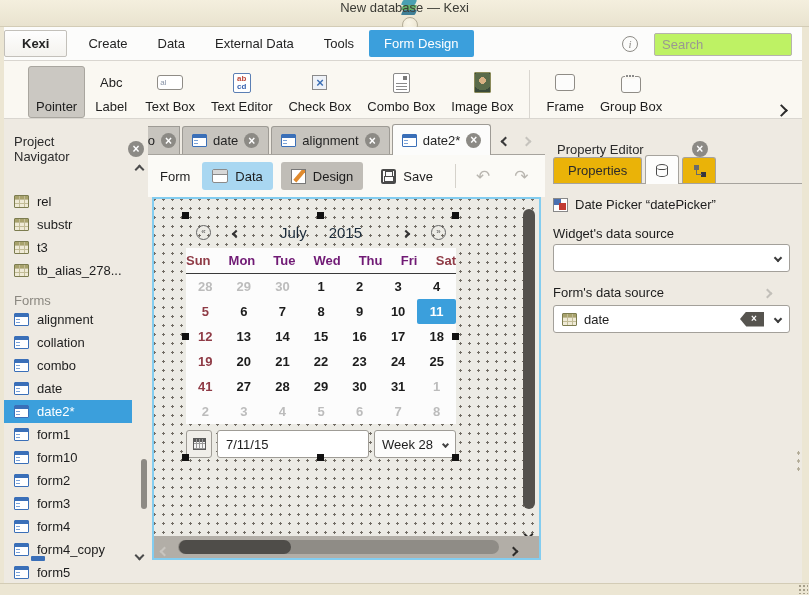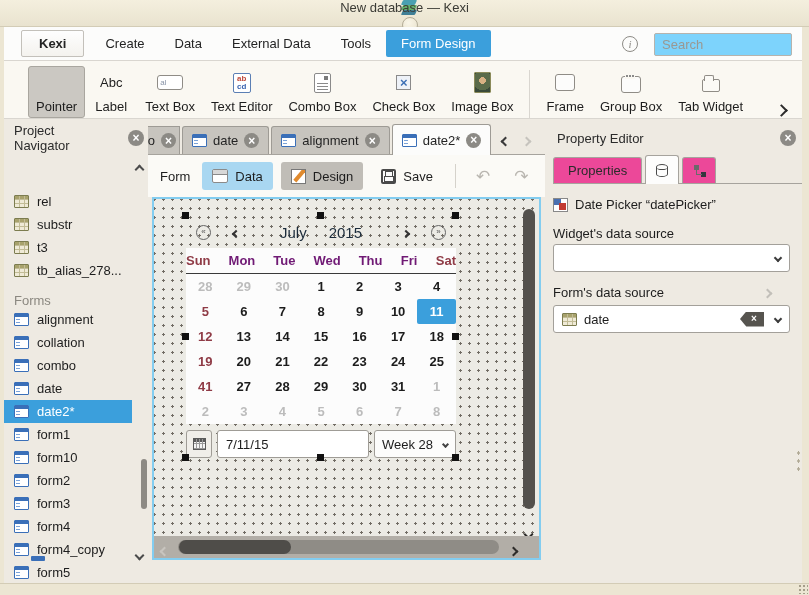--- a/index.html
+++ b/index.html
@@ -32,31 +32,31 @@
   .win-title{position:absolute;left:0;right:0;text-align:center;color:#3b3b35;pointer-events:none;}
   .win-controls{margin-left:auto;display:flex;gap:5px;padding-right:7px;}
   .winbtn{width:19px;height:19px;border-radius:50%;border:2px solid #477776;color:#2d5b5a;
     background:linear-gradient(#f7f2df,#e5dec5);display:flex;align-items:center;justify-content:center;}
   .winbtn .chev{width:5px;height:5px;}
   .winbtn.closeb{font-size:12px;font-weight:700;}
   .winbtn.closeb::before{content:"×";line-height:1;}
 
   
   .menubar{position:absolute;left:4px;right:7px;top:27px;height:34px;background:#fcfcfb;
-    border-bottom:1px solid #d9d6d0;display:flex;align-items:center;padding-left:17px;}
+    border-bottom:1px solid #d9d6d0;display:flex;align-items:center;padding-left:0;}
   .rtab{padding:6px 15px;color:#242424;white-space:nowrap;}
   .rtab.boxed{border:1px solid #c3c0ba;background:linear-gradient(#fefefe,#f4f2ee);
     border-radius:2px;font-weight:700;padding:5px 17px;margin-right:6px;}
   .rtab.active{background:#3b9fdc;color:#fff;border-radius:2px;}
   .info-icon{margin-left:auto;width:16px;height:16px;border:1px solid #8d8b86;border-radius:50%;
     color:#8d8b86;display:flex;align-items:center;justify-content:center;font-size:11px;
     font-family:"Liberation Serif",serif;font-style:italic;flex:0 0 auto;}
   .info-icon::before{content:"i";}
   .search{width:138px;height:23px;margin:0 10px 0 16px;border:1px solid #b6b3ad;border-radius:2px;
-    background:#7dd3fc;padding:0 7px;font-size:13px;font-family:inherit;color:#333;}
+    background:#bef264;padding:0 7px;font-size:13px;font-family:inherit;color:#333;}
   .search::placeholder{color:#9a9892;}
 
   
   .toolbar{position:absolute;left:4px;right:7px;top:61px;height:58px;background:#faf8f2;
     border-bottom:1px solid #d9d6d0;display:flex;align-items:flex-end;padding-left:24px;}
   .tool{display:flex;flex-direction:column;align-items:center;justify-content:center;
     min-width:52px;height:52px;gap:4px;padding:0 7px;border-radius:3px;border:1px solid transparent;}
   .tool.selected{background:#cbc8c2;border-color:#a9a69f;}
   .tool .tlabel{font-size:13px;color:#1d1d1d;white-space:nowrap;}
   .tsep{width:1px;height:48px;background:#d9d6d0;margin:0 8px;flex:0 0 auto;}
@@ -89,21 +89,21 @@
   .groupbox-icon::after{content:"";position:absolute;top:-2px;left:4px;width:8px;border-top:2px dotted #8a8a8a;}
   .tabwidget-icon{width:18px;height:13px;border:1px solid #8f8c86;border-radius:2px;background:#fbfaf6;position:relative;margin-top:6px;}
   .tabwidget-icon::before{content:"";position:absolute;top:-5px;left:1px;width:8px;height:5px;
     border:1px solid #8f8c86;border-bottom:none;border-radius:2px 2px 0 0;background:#fbfaf6;}
 
   
   .workarea{position:absolute;left:4px;right:7px;top:119px;bottom:12px;background:#eeeae2;}
 
   
   .sidebar{position:absolute;left:0;top:0;width:144px;bottom:0;overflow:hidden;}
-  .side-header{position:absolute;top:5px;left:10px;right:4px;height:28px;display:flex;align-items:center;justify-content:space-between;color:#2b2b2b;gap:48px;}
+  .side-header{position:absolute;top:16px;left:10px;right:4px;height:28px;display:flex;align-items:center;color:#2b2b2b;gap:48px;}
   .slist{position:absolute;left:0;right:16px;top:36px;margin-top:35px;}
   .sitem{height:23px;display:flex;align-items:center;gap:8px;padding-left:10px;white-space:nowrap;overflow:hidden;}
   .sitem.selected{background:#3b9fdc;color:#fff;}
   .ssection{height:26px;display:flex;align-items:flex-end;padding-left:10px;color:#8b8880;}
   .table-icon{width:15px;height:13px;border:1px solid #7c7c4f;border-radius:1px;flex:0 0 auto;
     background:
       repeating-linear-gradient(90deg,transparent 0 4px,#c2bc96 4px 5px),
       repeating-linear-gradient(transparent 0 3px,#c2bc96 3px 4px),
       linear-gradient(#a8a26c 0 3px,#efead6 3px);}
   .form-icon{width:15px;height:13px;border:1px solid #3a6fb8;border-radius:1px;background:#fff;position:relative;flex:0 0 auto;}
@@ -183,21 +183,21 @@
   .h-strip{position:absolute;left:0;right:0;bottom:0;height:22px;background:#b2aea7;}
   .h-left{position:absolute;left:7px;top:7px;color:#c8c5bf;}
   .h-track{position:absolute;left:24px;right:40px;top:4px;height:14px;background:#8f8c86;border-radius:7px;}
   .h-thumb{position:absolute;left:25px;top:4px;width:112px;height:14px;background:#4f4d49;border-radius:7px;}
   .h-right{position:absolute;right:22px;top:7px;color:#2e2d2b;}
 
   
   .proppanel{position:absolute;left:541px;right:0;top:0;bottom:0;}
   .proppanel .side-header{left:12px;right:6px;}
   .prop-tabs{position:absolute;left:8px;right:0;top:36px;height:29px;display:flex;align-items:flex-end;border-bottom:1px solid #a6a39d;}
-  .ptab{height:26px;padding:0 14px;background:#ec4899;border:1px solid #a6a39d;border-bottom:none;
+  .ptab{height:26px;padding:0 14px;background:#eab308;border:1px solid #a6a39d;border-bottom:none;
     border-radius:3px 3px 0 0;display:flex;align-items:center;justify-content:center;margin-right:3px;color:#2b2b2b;}
   .ptab.iconed{width:34px;padding:0;}
   .ptab.selected{background:#fdfdfc;height:29px;margin-bottom:-1px;position:relative;z-index:2;}
   .db-icon{width:12px;height:13px;border:1px solid #4a4a4a;border-radius:6px/3px;position:relative;}
   .db-icon::before{content:"";position:absolute;left:0;right:0;top:1px;height:3px;border-bottom:1px solid #4a4a4a;border-radius:50%;}
   .tree-icon{width:14px;height:14px;position:relative;}
   .tree-icon::before{content:"";position:absolute;top:1px;left:2px;width:5px;height:5px;background:#6a6a6a;
     box-shadow:7px 7px 0 #35353d;}
   .tree-icon::after{content:"";position:absolute;left:4px;top:6px;width:5px;height:4px;
     border-left:1px solid #6a6a6a;border-bottom:1px solid #6a6a6a;}
@@ -284,29 +284,29 @@
           <div class="tlabel">Text Box</div>
         </div>
         <div class="tool">
           <div class="ticon">
             <span class="texteditor-icon"></span>
           </div>
           <div class="tlabel">Text Editor</div>
         </div>
         <div class="tool">
           <div class="ticon">
+            <span class="checkbox-icon"></span>
+          </div>
+          <div class="tlabel">Check Box</div>
+        </div>
+        <div class="tool">
+          <div class="ticon">
             <span class="combobox-icon"></span>
           </div>
           <div class="tlabel">Combo Box</div>
-        </div>
-        <div class="tool">
-          <div class="ticon">
-            <span class="checkbox-icon"></span>
-          </div>
-          <div class="tlabel">Check Box</div>
         </div>
         <div class="tool">
           <div class="ticon">
             <span class="imagebox-icon"></span>
           </div>
           <div class="tlabel">Image Box</div>
         </div>
       </div>
     <div class="tsep"></div>
     <div style="display:flex;align-items:center;">
@@ -315,26 +315,20 @@
           <div class="ticon">
             <span class="frame-icon"></span>
           </div>
           <div class="tlabel">Frame</div>
         </div>
         <div class="tool">
           <div class="ticon">
             <span class="groupbox-icon"></span>
           </div>
           <div class="tlabel">Group Box</div>
-        </div>
-        <div class="tool">
-          <div class="ticon">
-            <span class="tabwidget-icon"></span>
-          </div>
-          <div class="tlabel">Tab Widget</div>
         </div>
       </div>
     <div class="more-chev"><span class="chev right"></span></div>
   </div>
 
   <div class="workarea">
 
     <div class="sidebar">
       <div class="side-header">
         <span>Project Navigator</span>

